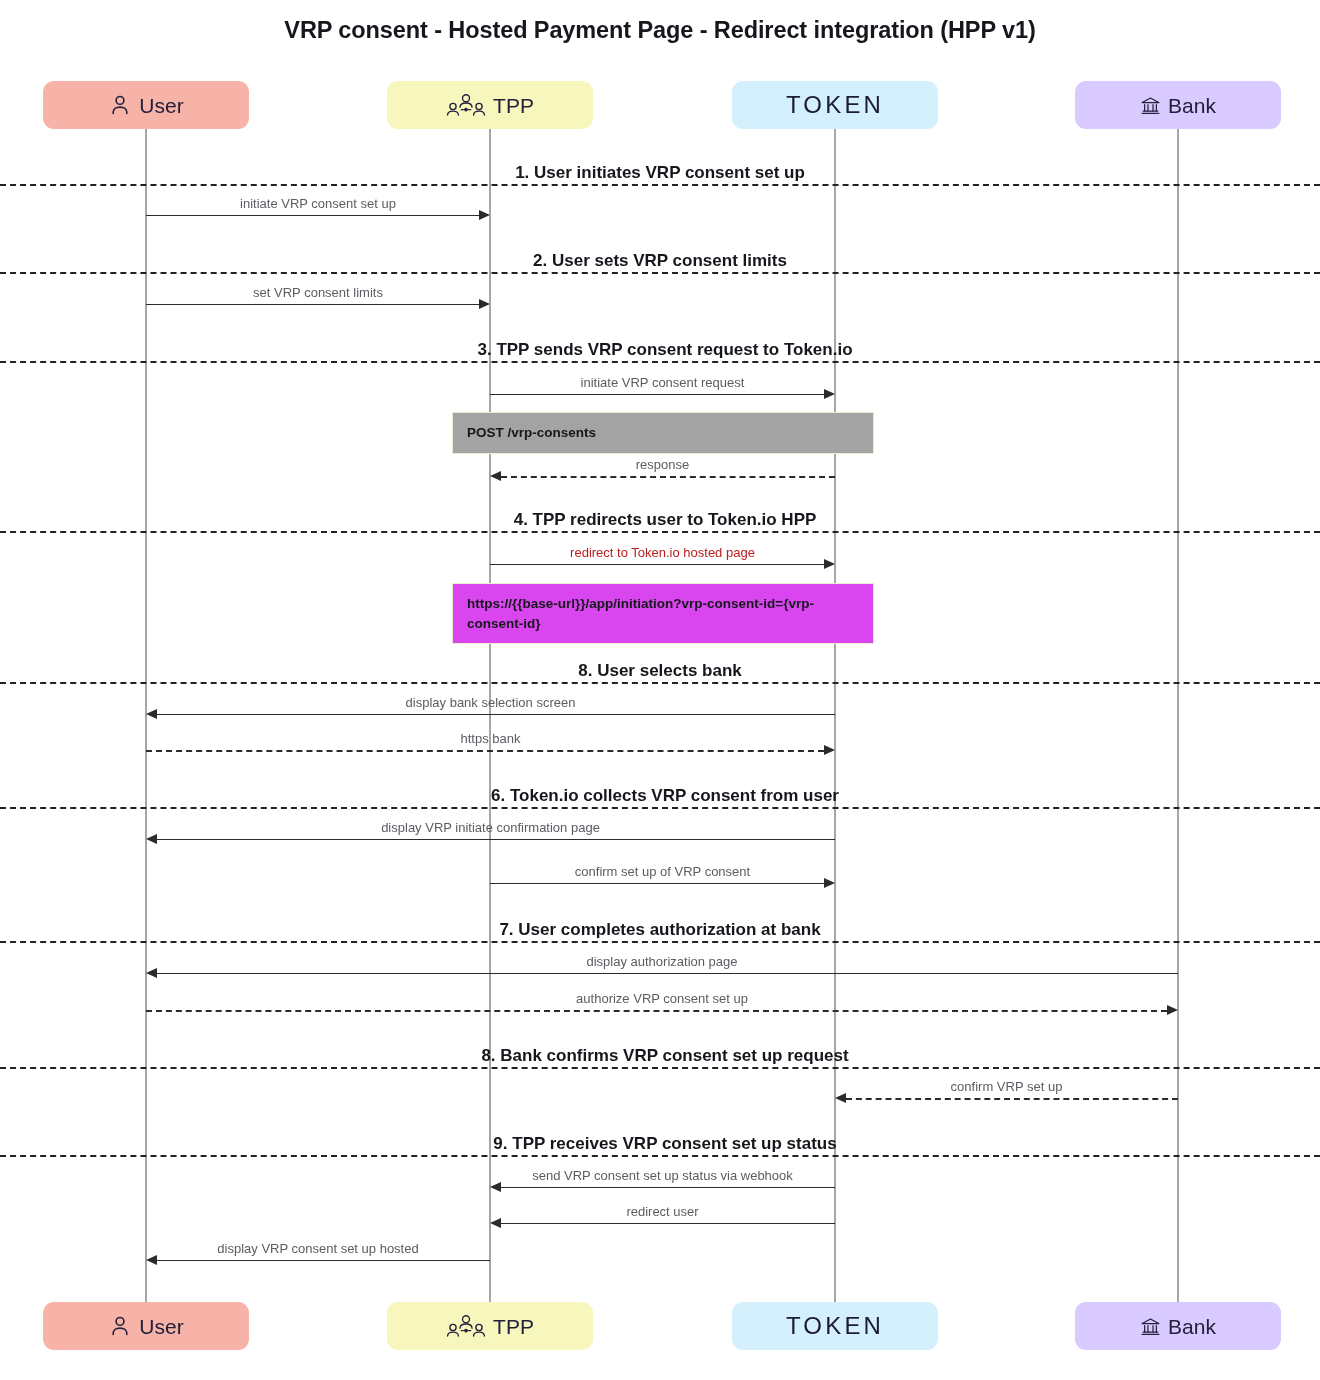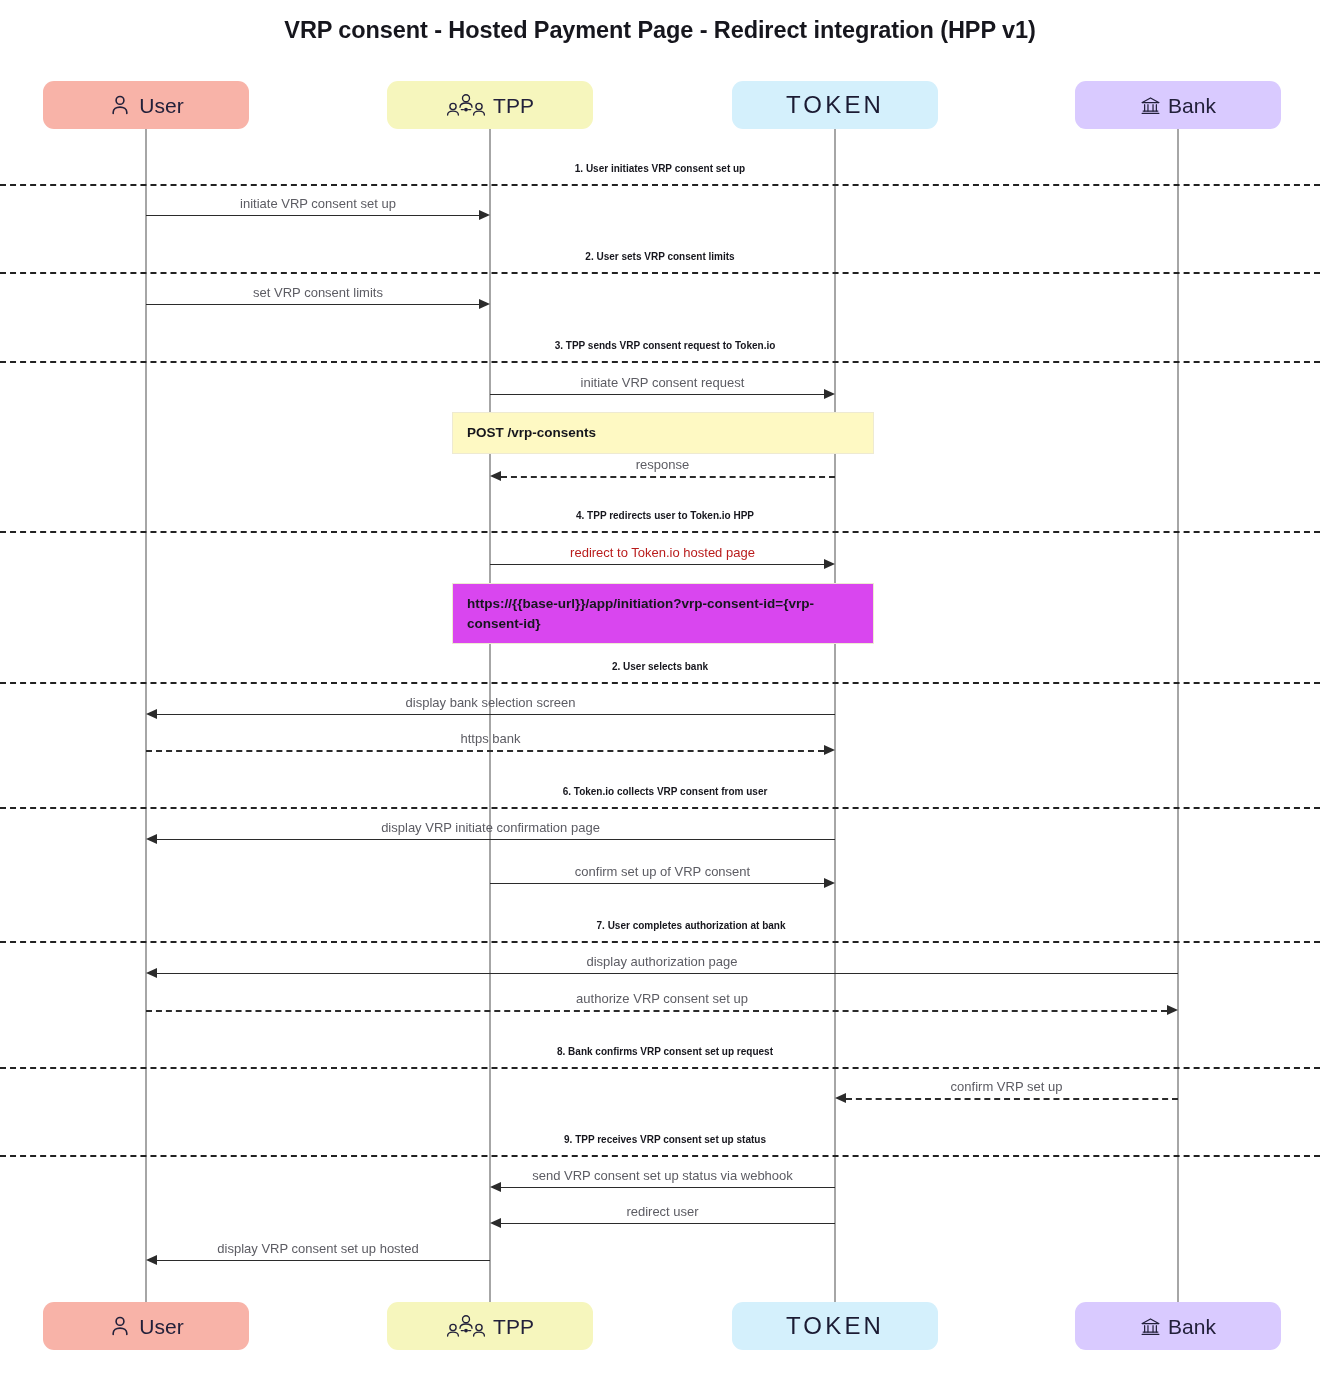--- a/index.html
+++ b/index.html
@@ -63,21 +63,21 @@
   
   .divider {
     position: absolute;
     left: 0;
     width: 1320px;
     height: 0;
     border-top: 2.5px dashed #222;
   }
   .section-label {
     position: absolute;
-    font-size: 10px;
+    font-size: 17px;
     font-weight: bold;
     color: #16161d;
     white-space: nowrap;
     transform: translateX(-50%);
   }
   
   .msg-label {
     position: absolute;
     font-size: 13px;
     color: #5c5c63;
@@ -203,25 +203,25 @@
     <div class="lifeline" style="left: 1177px; top: 129px; height: 1173px; background: rgb(166, 166, 166);"></div>
     <div class="divider" style="top: 184px;"></div>
     <div class="section-label" style="left: 660px; top: 163px;">1. User initiates VRP consent set up</div>
     <div class="divider" style="top: 272px;"></div>
     <div class="section-label" style="left: 660px; top: 251px;">2. User sets VRP consent limits</div>
     <div class="divider" style="top: 361px;"></div>
     <div class="section-label" style="left: 665px; top: 340px;">3. TPP sends VRP consent request to Token.io</div>
     <div class="divider" style="top: 531px;"></div>
     <div class="section-label" style="left: 665px; top: 510px;">4. TPP redirects user to Token.io HPP</div>
     <div class="divider" style="top: 682px;"></div>
-    <div class="section-label" style="left: 660px; top: 661px;">2. User selects bank</div>
+    <div class="section-label" style="left: 660px; top: 661px;">8. User selects bank</div>
     <div class="divider" style="top: 807px;"></div>
     <div class="section-label" style="left: 665px; top: 786px;">6. Token.io collects VRP consent from user</div>
     <div class="divider" style="top: 941px;"></div>
-    <div class="section-label" style="left: 691px; top: 920px;">7. User completes authorization at bank</div>
+    <div class="section-label" style="left: 660px; top: 920px;">7. User completes authorization at bank</div>
     <div class="divider" style="top: 1067px;"></div>
     <div class="section-label" style="left: 665px; top: 1046px;">8. Bank confirms VRP consent set up request</div>
     <div class="divider" style="top: 1155px;"></div>
     <div class="section-label" style="left: 665px; top: 1134px;">9. TPP receives VRP consent set up status</div>
     <div class="arrow-line" style="left: 146px; width: 333px; top: 215px; border-top-color: rgb(43, 43, 43);"></div>
     <div class="arrow-head right" style="top: 210px; left: 479px;"></div>
     <div class="msg-label" style="left: 318px; top: 196px; color: rgb(92, 92, 99);">initiate VRP consent set up</div>
     <div class="arrow-line" style="left: 146px; width: 333px; top: 304px; border-top-color: rgb(43, 43, 43);"></div>
     <div class="arrow-head right" style="top: 299px; left: 479px;"></div>
     <div class="msg-label" style="left: 318px; top: 285px; color: rgb(92, 92, 99);">set VRP consent limits</div>
@@ -257,15 +257,15 @@
     <div class="msg-label" style="left: 1006.5px; top: 1079px; color: rgb(92, 92, 99);">confirm VRP set up</div>
     <div class="arrow-line" style="left: 501px; width: 334px; top: 1187px; border-top-color: rgb(43, 43, 43);"></div>
     <div class="arrow-head left" style="top: 1182px; left: 490px;"></div>
     <div class="msg-label" style="left: 662.5px; top: 1168px; color: rgb(92, 92, 99);">send VRP consent set up status via webhook</div>
     <div class="arrow-line" style="left: 501px; width: 334px; top: 1223px; border-top-color: rgb(43, 43, 43);"></div>
     <div class="arrow-head left" style="top: 1218px; left: 490px;"></div>
     <div class="msg-label" style="left: 662.5px; top: 1204px; color: rgb(92, 92, 99);">redirect user</div>
     <div class="arrow-line" style="left: 157px; width: 333px; top: 1260px; border-top-color: rgb(43, 43, 43);"></div>
     <div class="arrow-head left" style="top: 1255px; left: 146px;"></div>
     <div class="msg-label" style="left: 318px; top: 1241px; color: rgb(92, 92, 99);">display VRP consent set up hosted</div>
-    <div class="note" style="left: 452px; top: 412px; width: 422px; min-height: 32px; background: #fef9c3; border-color: rgb(238, 234, 210);">POST /vrp-consents</div>
+    <div class="note" style="left: 452px; top: 412px; width: 422px; min-height: 32px; background: #a3a3a3; border-color: rgb(238, 234, 210);">POST /vrp-consents</div>
     <div class="note" style="left: 452px; top: 583px; width: 422px; min-height: 51px; background: #d946ef; border-color: rgb(238, 234, 210);">https://{{base-url}}/app/initiation?vrp-consent-id={vrp-consent-id}</div>
   </div>
 
 </body></html>

